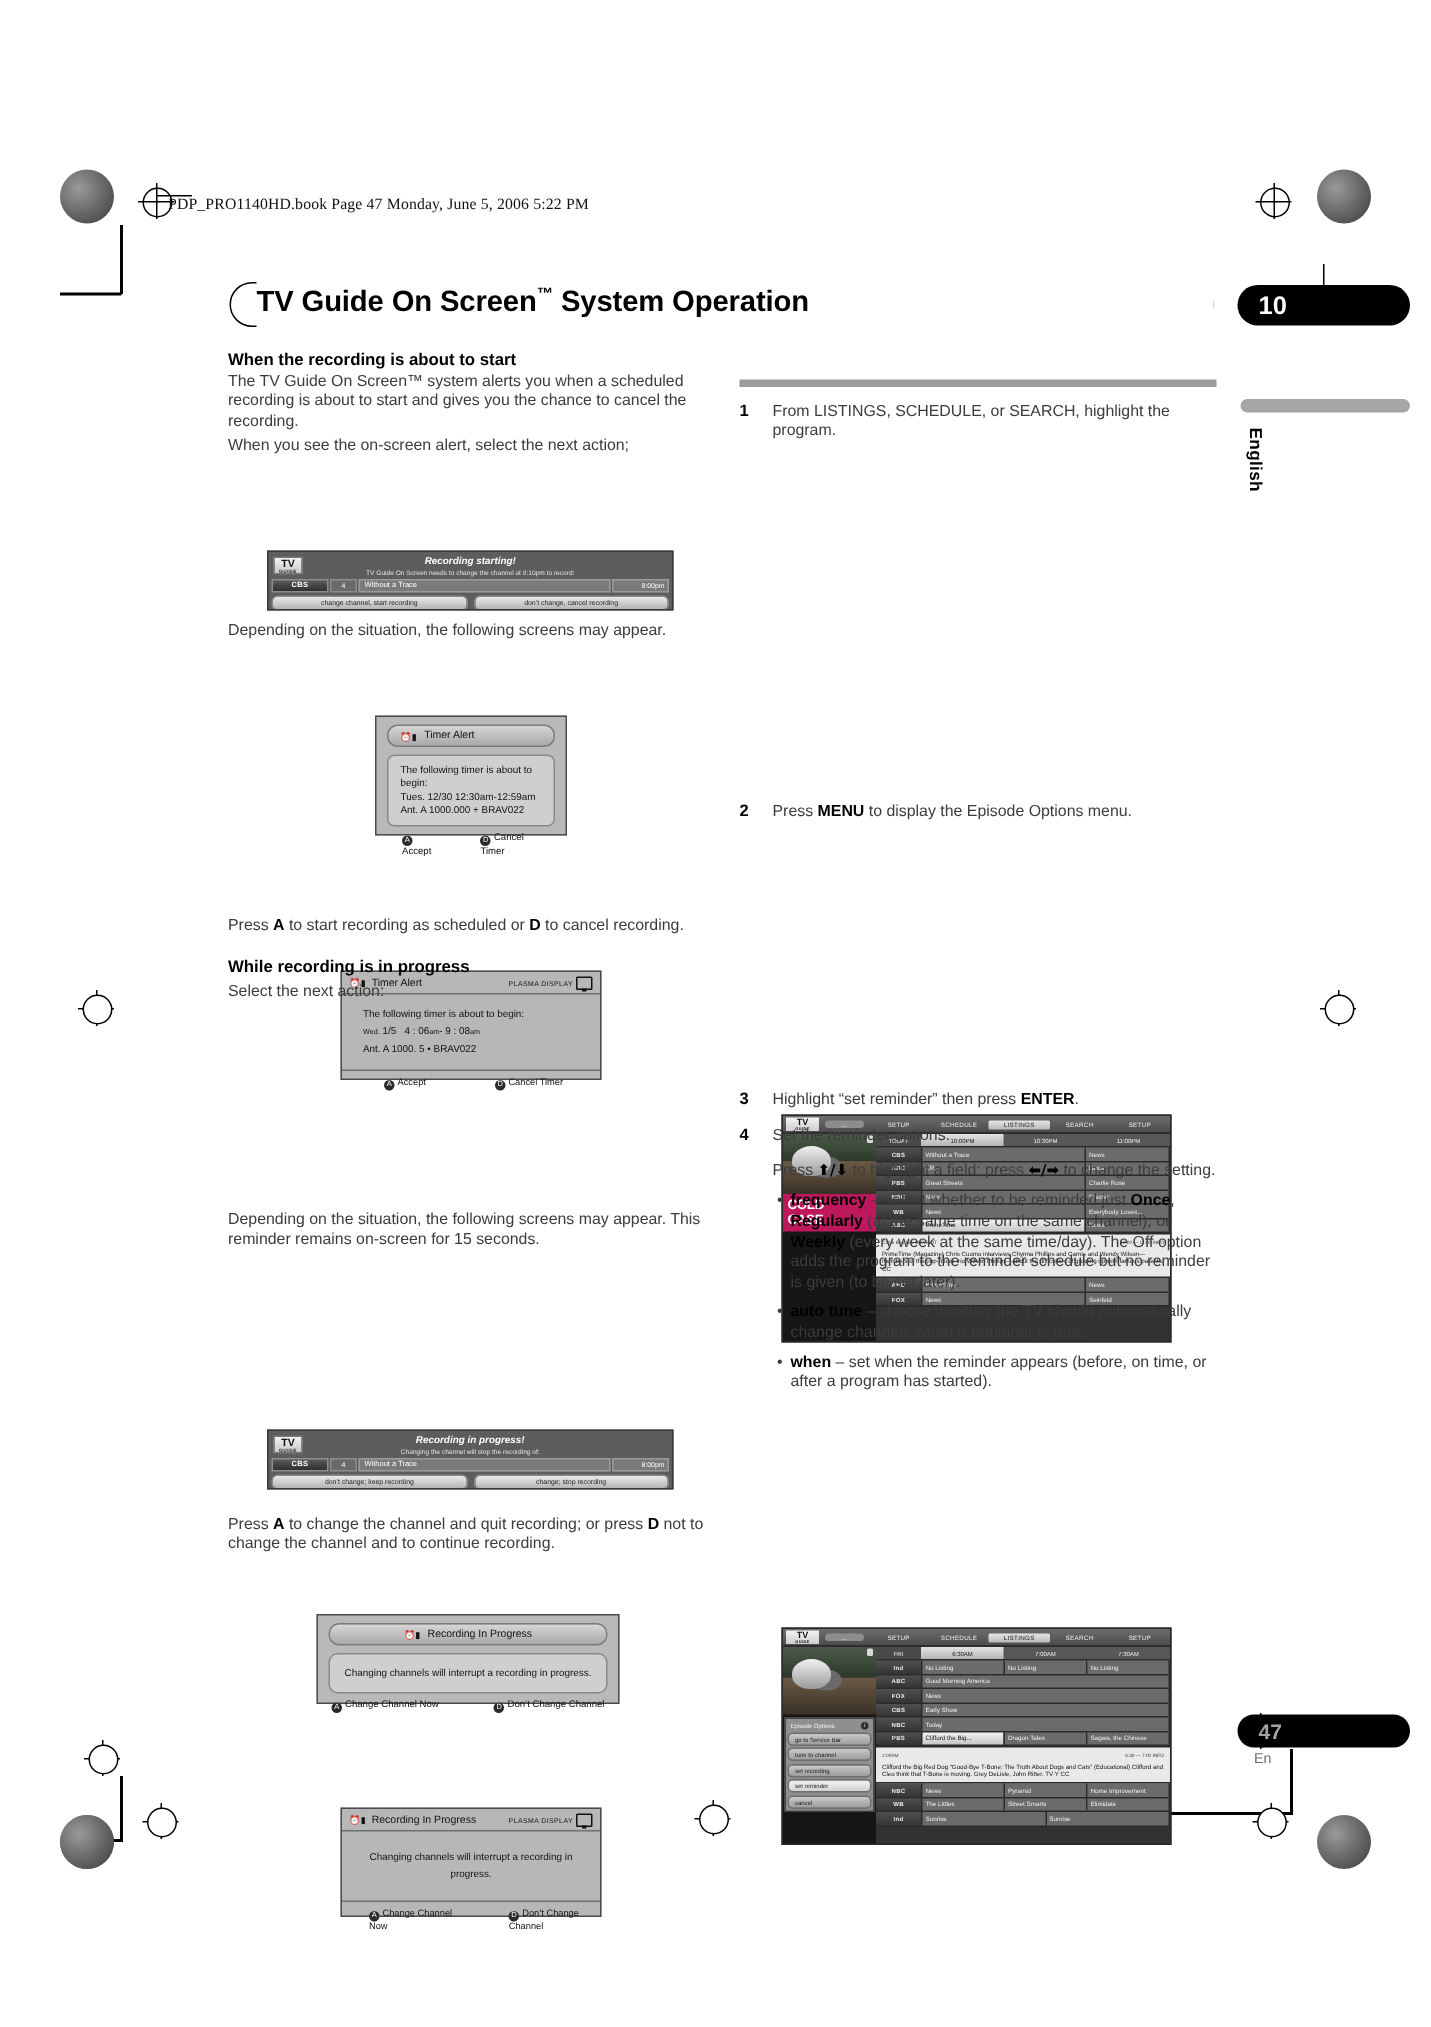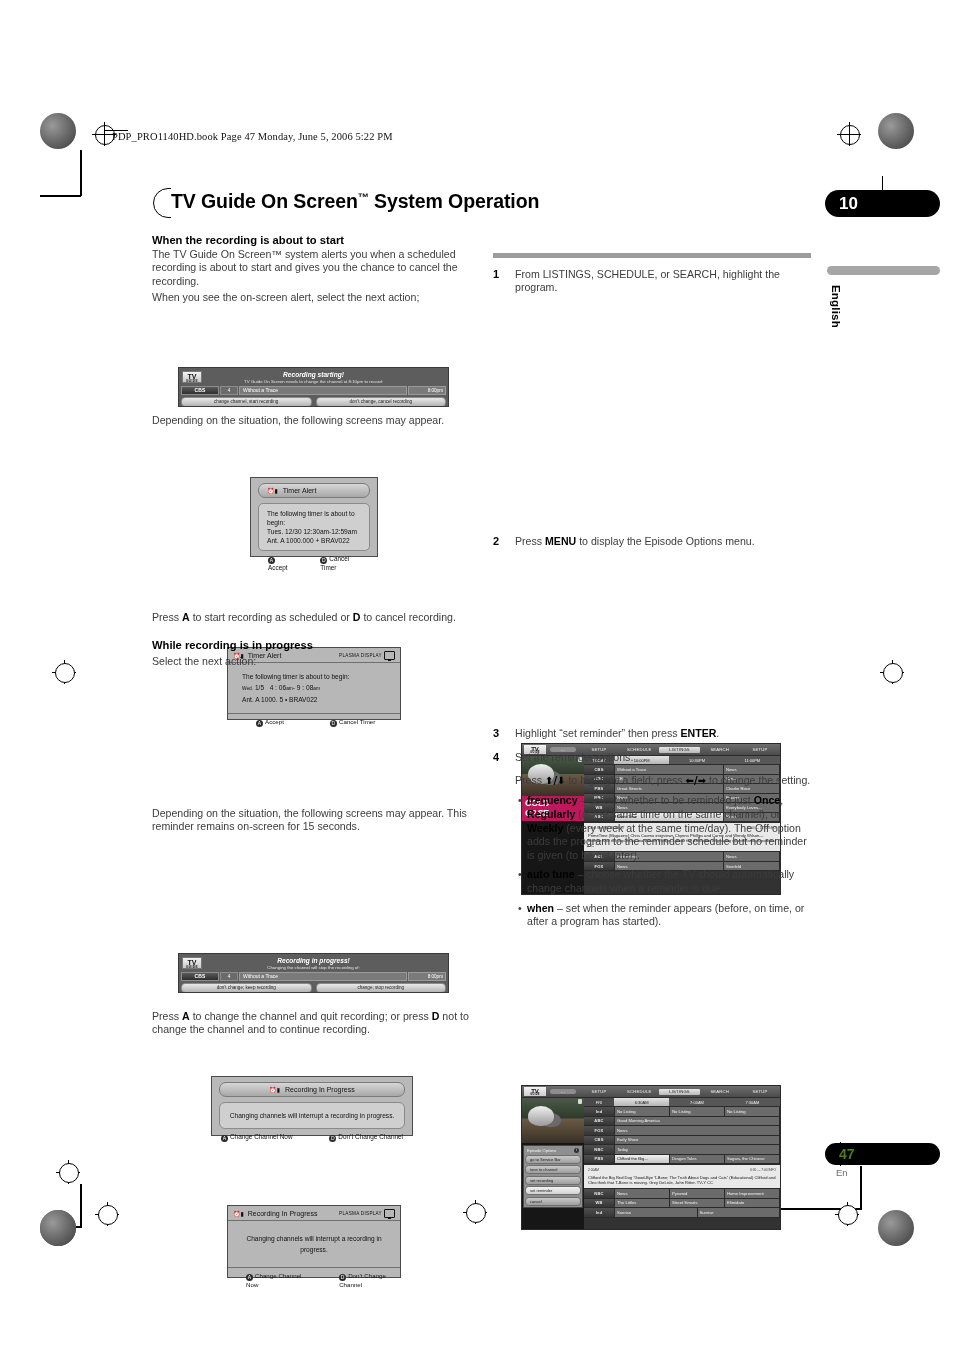--- a/index.html
+++ b/index.html
@@ -152,21 +152,21 @@
     top: 1143px;
     width: 115px;
     height: 22px;
     background: #000;
     border-radius: 11px;
   }
   .page-num span {
     position: absolute;
     left: 14px;
     top: 3px;
-    color: #4d7c0f;
+    color: #a3a3a3;
     font-size: 14px;
     font-weight: bold;
   }
   .page-lang {
     position: absolute;
     left: 836px;
     top: 1167px;
     font-size: 9.5px;
     color: #6d6d6d;
   }

